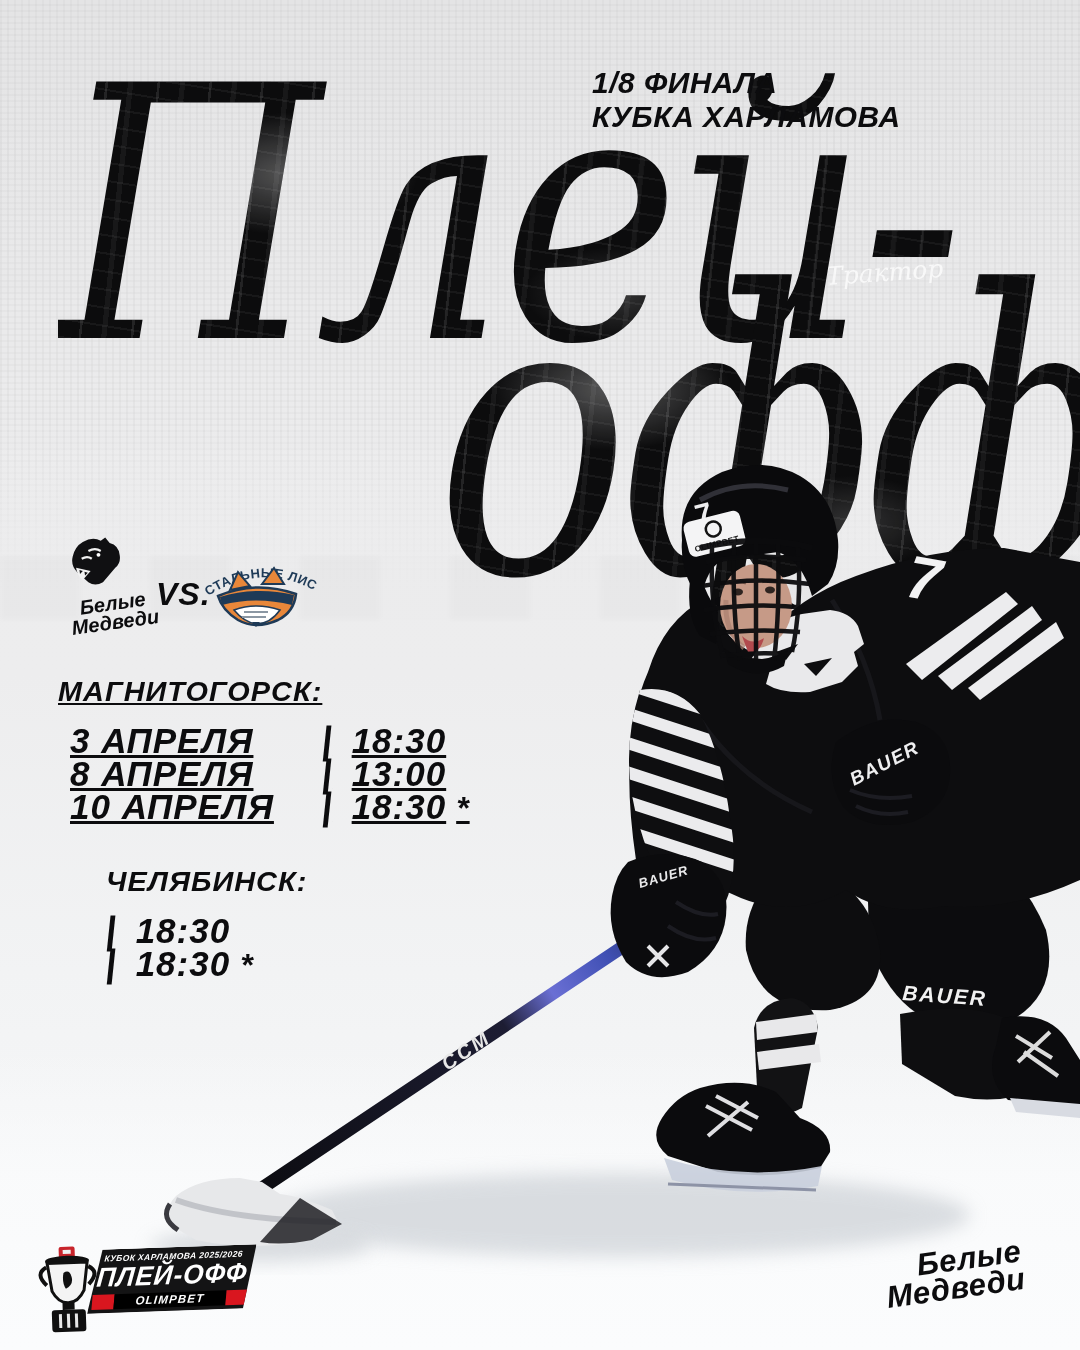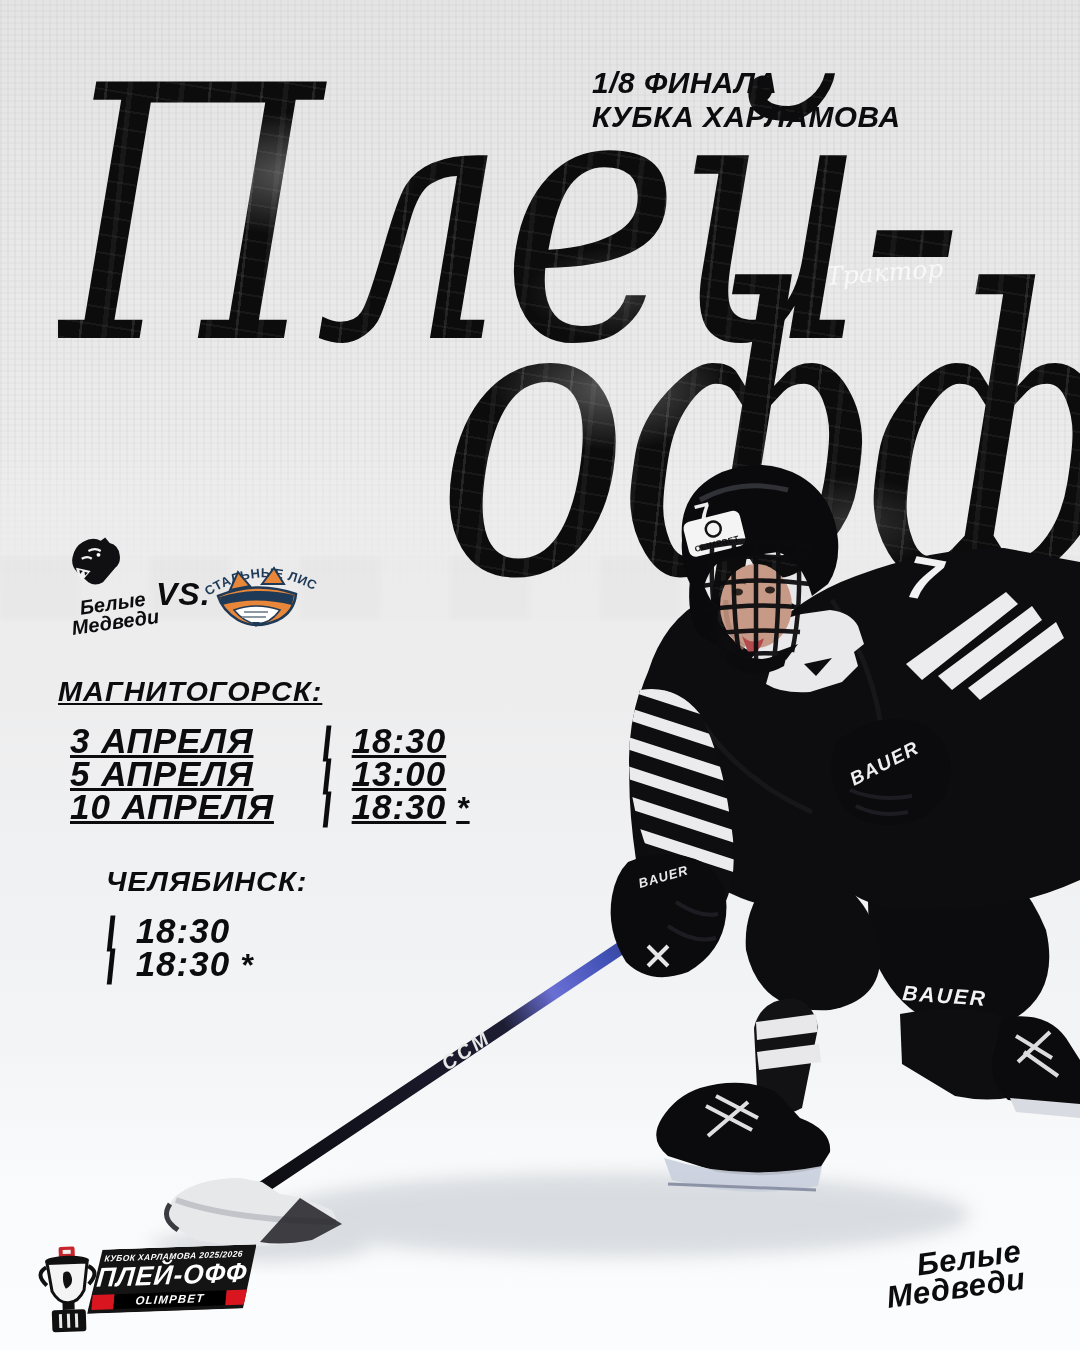--- a/index.html
+++ b/index.html
@@ -136,21 +136,21 @@
 
   <div class="sched sched-1">
     <div class="city">МАГНИТОГОРСК:</div>
     <div class="game-row">
       <span class="date">3 АПРЕЛЯ</span>
       <span class="sep">|</span>
       <span class="time">18:30</span>
       <span class="star"></span>
     </div>
     <div class="game-row">
-      <span class="date">5 АПРЕЛЯ</span>
+      <span class="date">8 АПРЕЛЯ</span>
       <span class="sep">|</span>
       <span class="time">13:00</span>
       <span class="star"></span>
     </div>
     <div class="game-row">
       <span class="date">10 АПРЕЛЯ</span>
       <span class="sep">|</span>
       <span class="time">18:30</span>
       <span class="star">*</span>
     </div>

